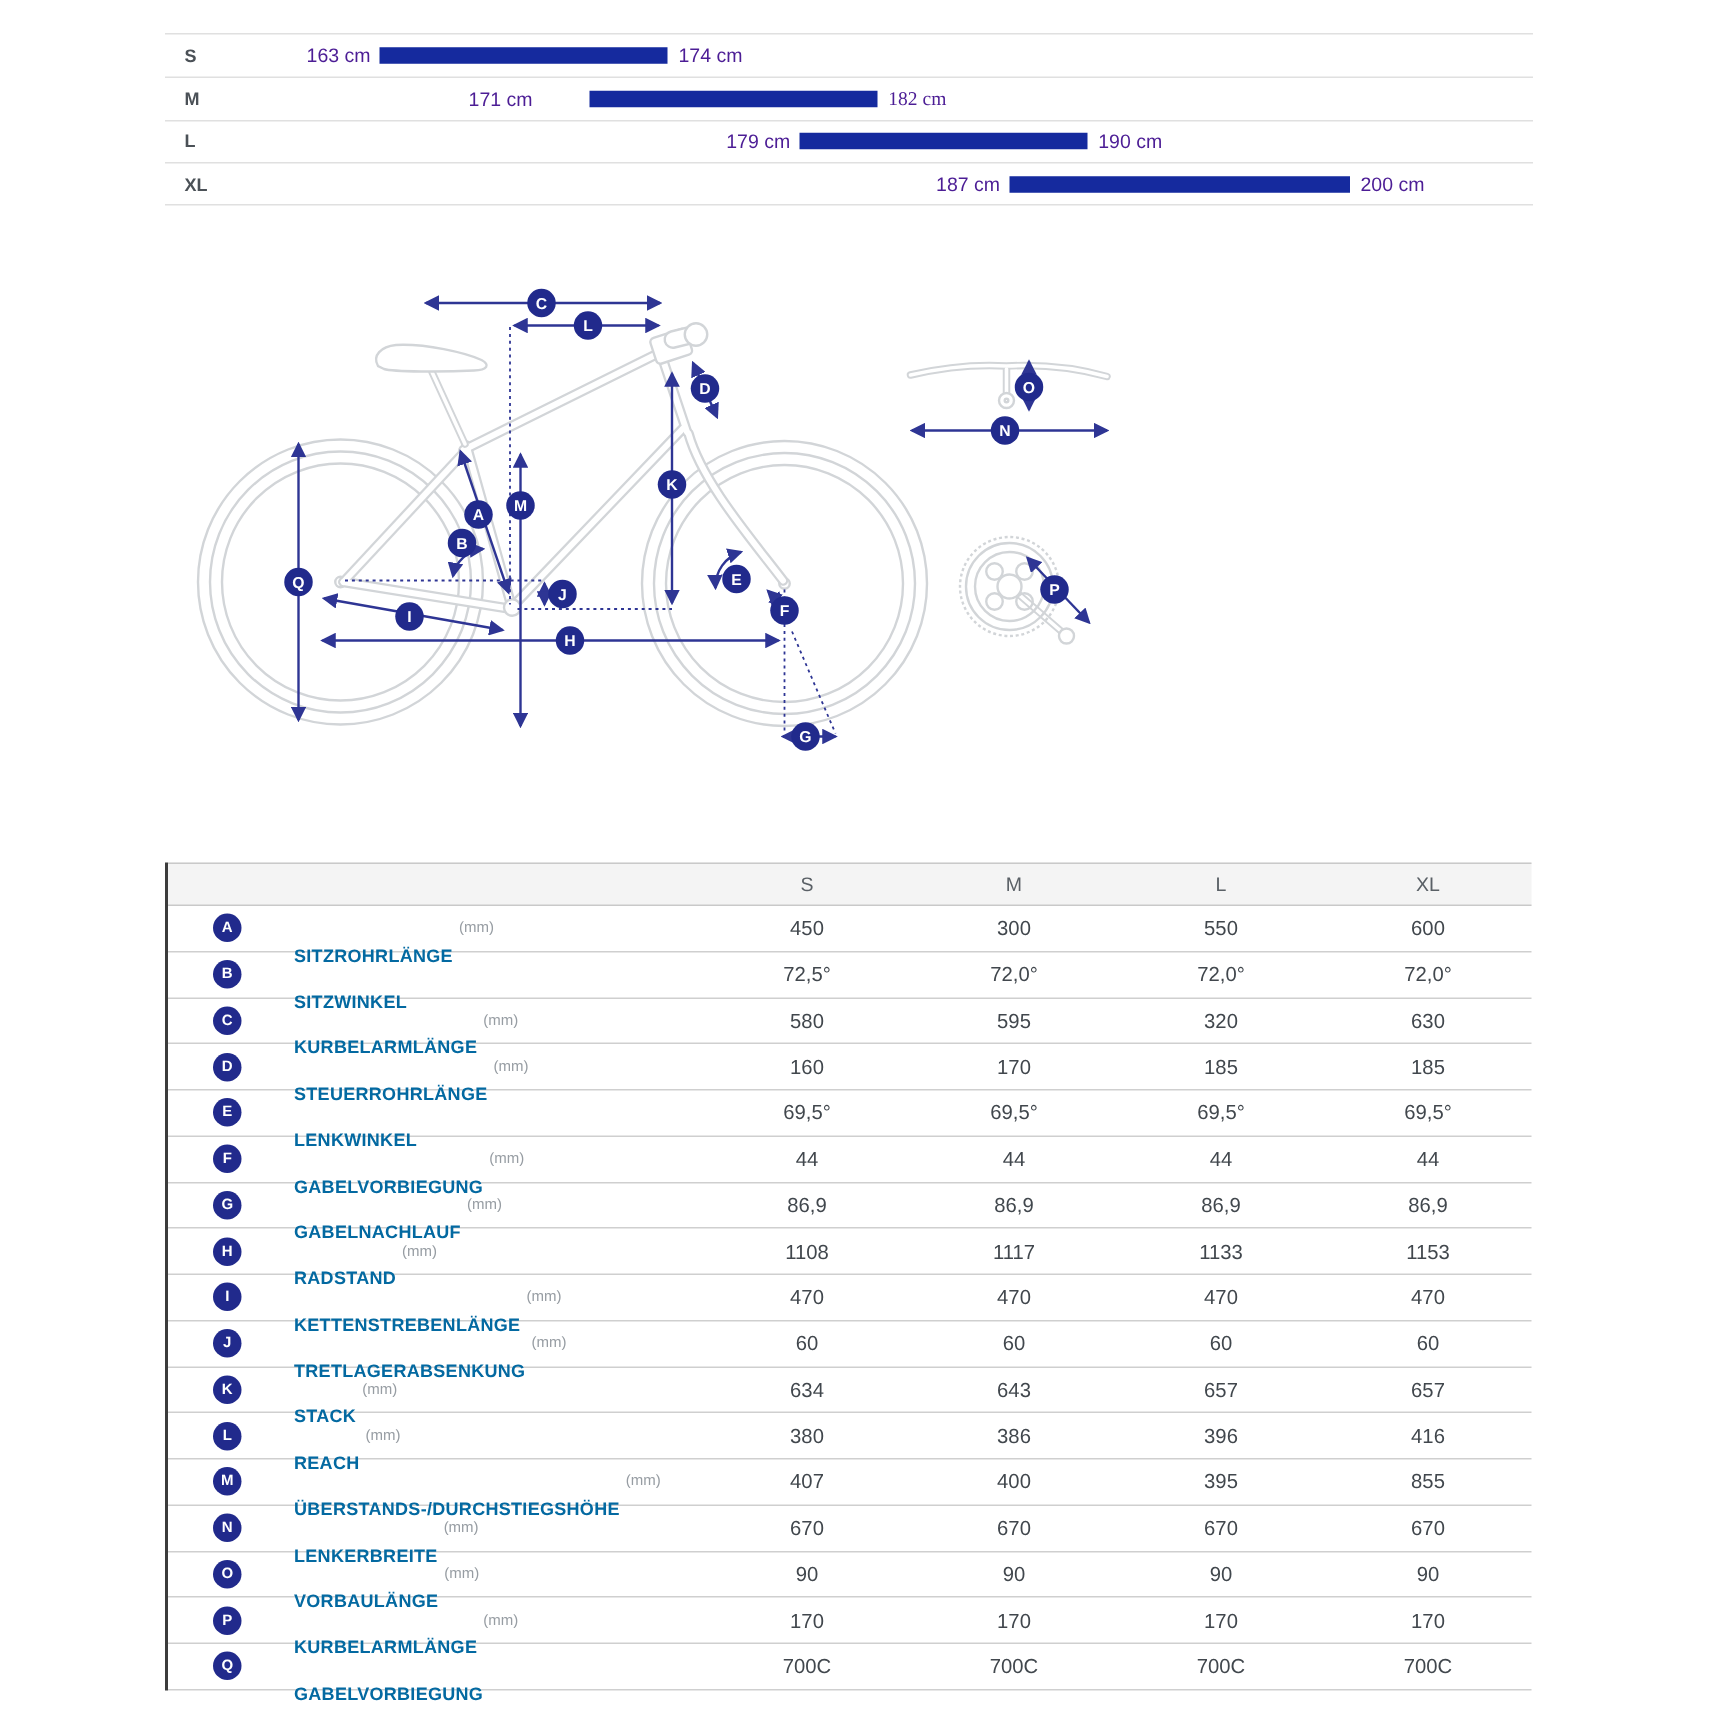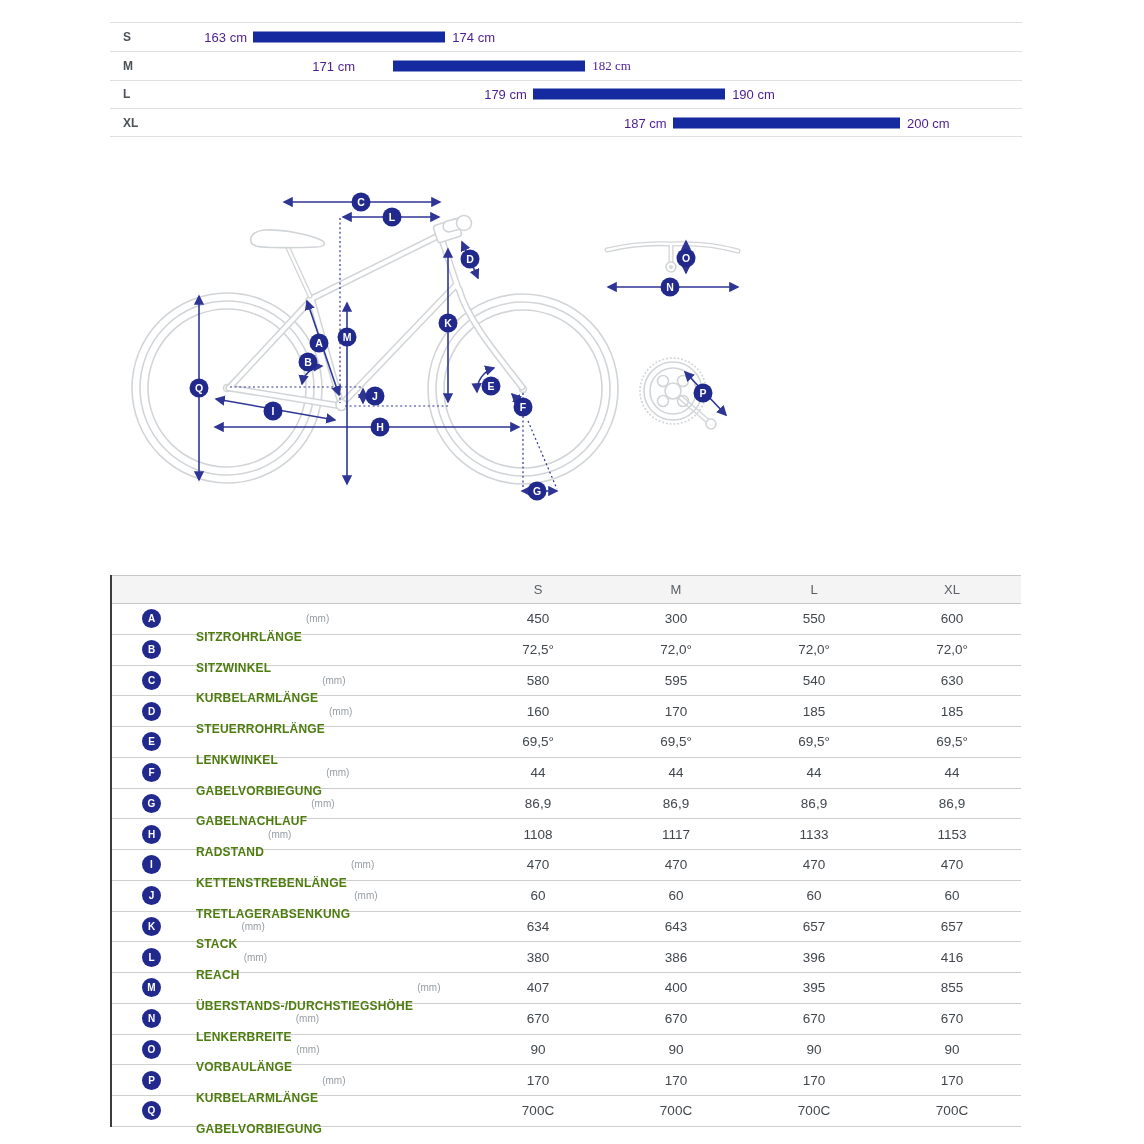--- a/index.html
+++ b/index.html
@@ -37,21 +37,21 @@
   .t-head { display:flex; height:29px; background:#f4f4f4;
             border-top:1px solid #c9c9c9; border-bottom:1px solid #c9c9c9; }
   .label-spacer { flex:0 0 357px; }
   .col { flex:1; text-align:center; }
   .t-head .col { font-size:13px; color:#5a6066; line-height:27px; }
   .t-row { display:flex; align-items:center; height:30.75px; border-bottom:1px solid #cfcfcf; }
   .label-cell { flex:0 0 357px; display:flex; align-items:center; }
   .badge { display:inline-block; width:19px; height:19px; border-radius:50%;
            background:#212a8c; color:#fff; font-size:10px; font-weight:bold;
            line-height:19px; text-align:center; margin-left:30px; flex:0 0 19px; }
-  .row-label { margin-left:35px; font-size:12px; font-weight:bold; color:#4d7c0f;
+  .row-label { margin-left:35px; font-size:12px; font-weight:bold; color:#0369a1;
                letter-spacing:.2px; white-space:nowrap;margin-top:36px; }
   .row-unit { margin-left:4px; font-size:10px; color:#979da3; }
   .val { font-size:13.5px; color:#41474d; }
 </style>
 </head>
 <body>
 
 <div id="page">
 
   <div id="sizing">
@@ -253,21 +253,21 @@
   </div>
 
   <div class="t-row">
     <div class="label-cell">
       <span class="badge tpl-badge">C</span>
       <span class="row-label tpl-label">KURBELARMLÄNGE</span>
       <span class="row-unit tpl-unit">(mm)</span>
     </div>
     <div class="col val">580</div>
     <div class="col val">595</div>
-    <div class="col val">540</div>
+    <div class="col val">320</div>
     <div class="col val">630</div>
   </div>
 
   <div class="t-row">
     <div class="label-cell">
       <span class="badge tpl-badge">D</span>
       <span class="row-label tpl-label">STEUERROHRLÄNGE</span>
       <span class="row-unit tpl-unit">(mm)</span>
     </div>
     <div class="col val">160</div>

